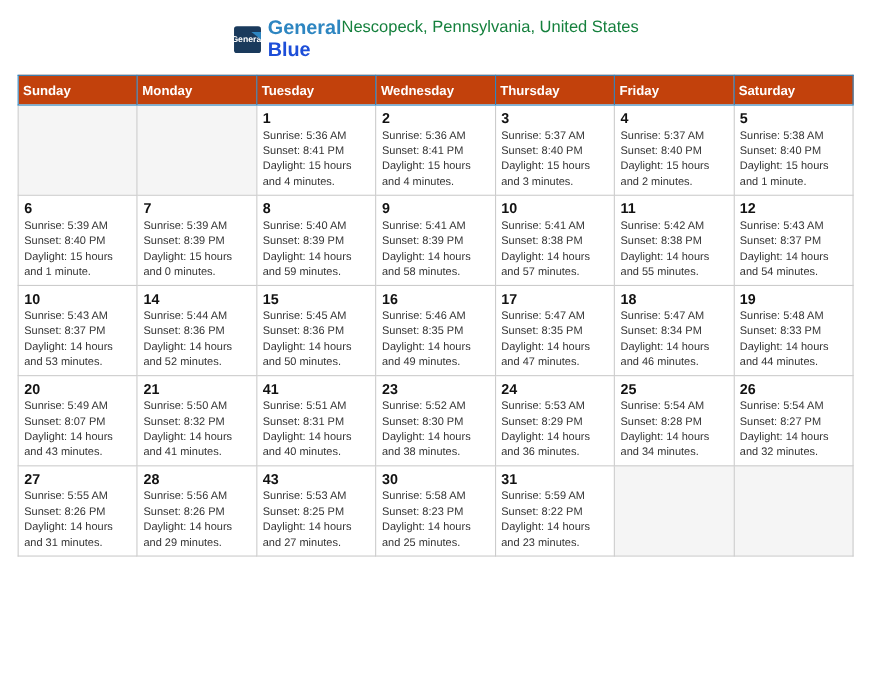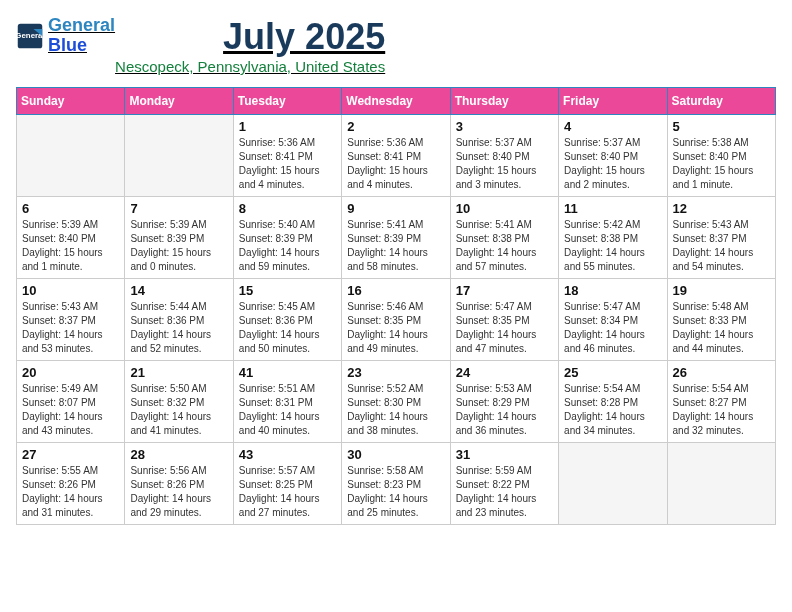--- a/index.html
+++ b/index.html
@@ -5,24 +5,23 @@
     * { box-sizing: border-box; margin: 0; padding: 0; }
     body {
       font-family: Arial, sans-serif;
       background: #fff;
       width: 792px;
       min-height: 612px;
       padding: 16px;
     }
     .header {
       display: flex;
-      justify-content: flex-start;
+      justify-content: center;
       align-items: flex-start;
       margin-bottom: 12px;
-      text-decoration: underline;
     }
     .logo {
       display: flex;
       align-items: center;
       gap: 4px;
     }
     .logo-text {
       font-size: 18px;
       font-weight: bold;
       color: #1a3a5c;
@@ -46,21 +45,21 @@
     .subtitle {
       font-size: 15px;
       color: #15803d;
     }
     .calendar {
       width: 100%;
       border-collapse: collapse;
       font-size: 11px;
     }
     .calendar th {
-      background: #ec4899;
+      background: #c2410c;
       color: #fff;
       padding: 6px 4px;
       text-align: left;
       font-size: 12px;
       font-weight: bold;
       border: 1px solid #2e86c1;
     }
     .calendar td {
       border: 1px solid #ccc;
       vertical-align: top;
@@ -95,21 +94,20 @@
       <text x="16" y="18" text-anchor="middle" fill="white" font-size="9" font-weight="bold" font-family="Arial">General</text>
       <polygon points="20,8 30,8 30,16" fill="#2e86c1"></polygon>
     </svg>
     <div>
       <div class="logo-text">
         <span>General</span><br><span style="color:#1d4ed8">Blue</span>
       </div>
     </div>
   </div>
   <div class="title-block">
-    <div class="main-title">July 2025</div>
     <div class="subtitle">Nescopeck, Pennsylvania, United States</div>
   </div>
 </div>
 
 <table class="calendar">
   <thead>
     <tr>
     <th>Sunday</th>
         <th>Monday</th>
         <th>Tuesday</th>
@@ -294,21 +292,21 @@
 Daylight: 14 hours and 31 minutes.</div>
         </td>
         <td>
           <div class="day-num">28</div>
           <div class="day-info">Sunrise: 5:56 AM
 Sunset: 8:26 PM
 Daylight: 14 hours and 29 minutes.</div>
         </td>
         <td>
           <div class="day-num">43</div>
-          <div class="day-info">Sunrise: 5:57 AM
+          <div class="day-info">Sunrise: 5:53 AM
 Sunset: 8:25 PM
 Daylight: 14 hours and 27 minutes.</div>
         </td>
         <td>
           <div class="day-num">30</div>
           <div class="day-info">Sunrise: 5:58 AM
 Sunset: 8:23 PM
 Daylight: 14 hours and 25 minutes.</div>
         </td>
         <td>

